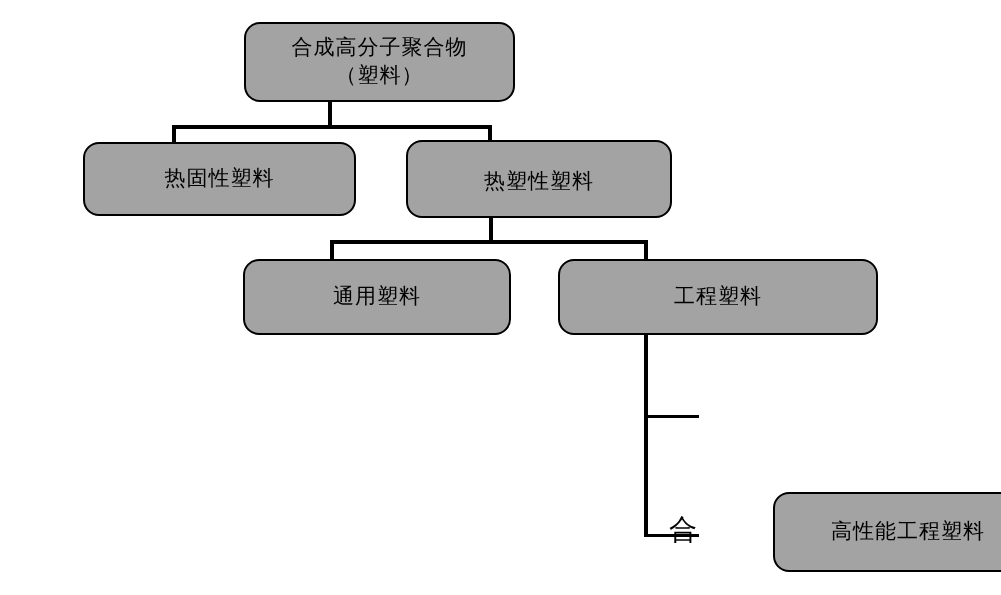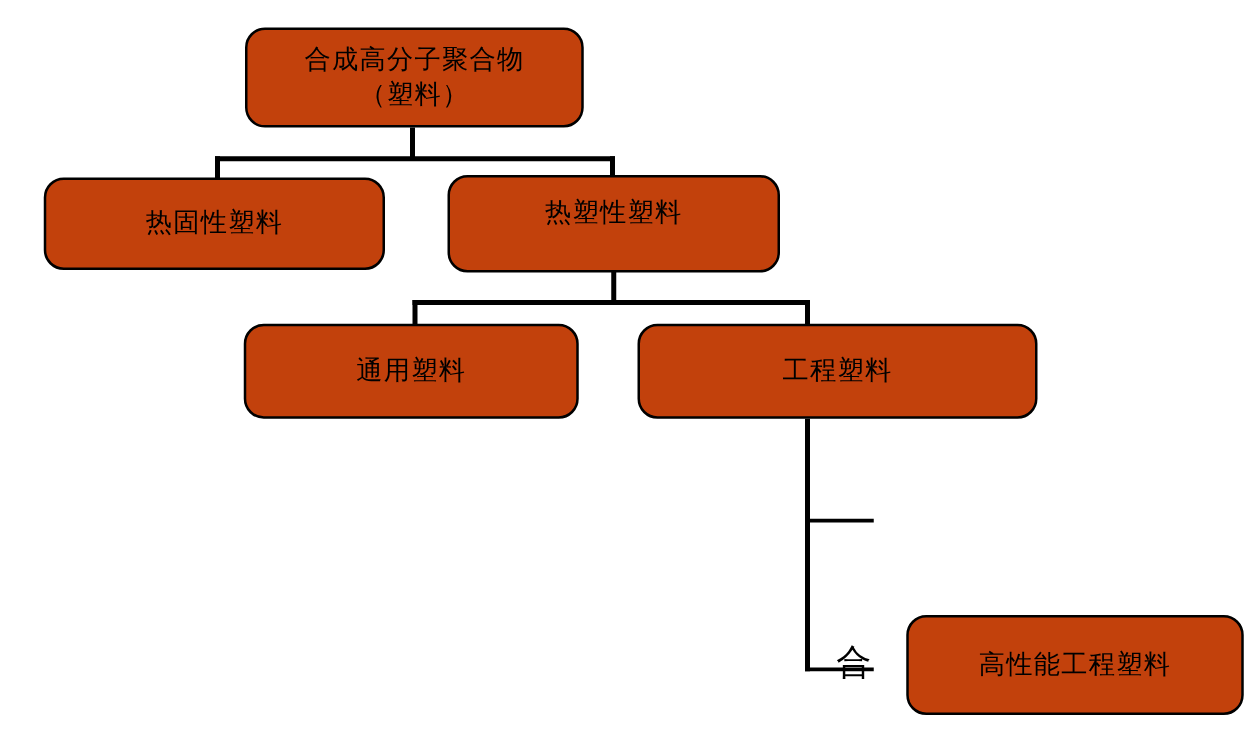--- a/index.html
+++ b/index.html
@@ -13,37 +13,38 @@
   #canvas {
     position: relative;
     width: 1001px;
     height: 595px;
     background: #ffffff;
     overflow: hidden;
   }
   .node {
     position: absolute;
     box-sizing: border-box;
-    background: #c2410c;
+    background: #a3a3a3;
     border: 2px solid #000000;
     border-radius: 16px;
     display: flex;
     align-items: center;
     justify-content: center;
     text-align: center;
     color: #000000;
     font-family: "DejaVu Sans", "Liberation Sans", sans-serif;
     font-size: 21px;
     line-height: 1.32;
     letter-spacing: 1px;
     z-index: 3;
+    margin-left: 48px;
   }
   .node.align-top {
     align-items: flex-start;
-    padding-top: 15px;
+    padding-top: 26px;
   }
   .node-label {
     white-space: pre-line;
     display: block;
   }
   .connector {
     position: absolute;
     background: #000000;
     z-index: 1;
   }

